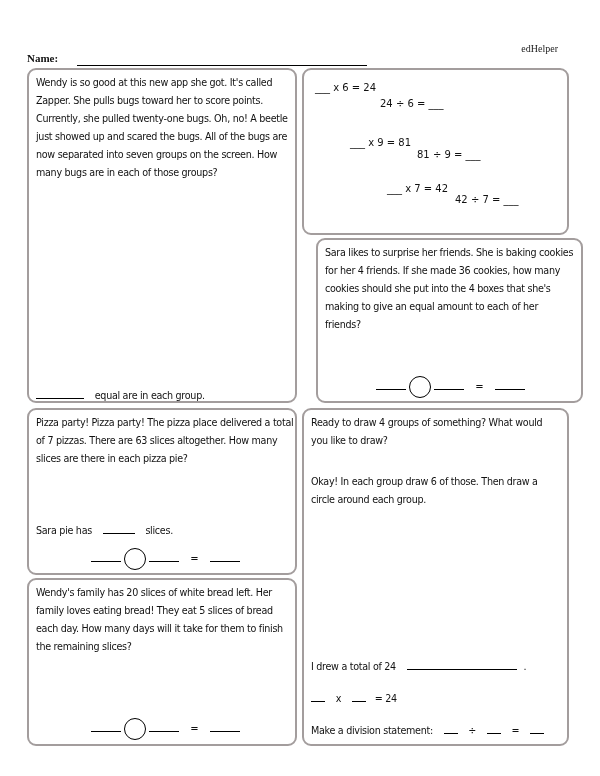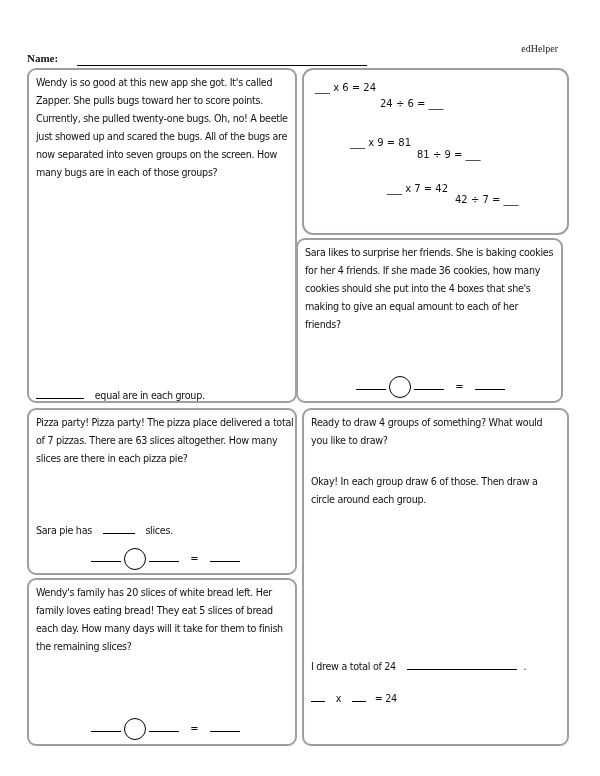--- a/index.html
+++ b/index.html
@@ -23,30 +23,30 @@
 <div class="name-line"></div>
 
 <div class="box" style="left:27px;top:68px;width:270px;height:335px;">
   <div class="txt abs" style="left:7px;top:4px;width:252px;white-space:normal;">Wendy is so good at this new app she got. It's called Zapper. She pulls bugs toward her to score points. Currently, she pulled twenty-one bugs. Oh, no! A beetle just showed up and scared the bugs. All of the bugs are now separated into seven groups on the screen. How many bugs are in each of those groups?</div>
   <div class="abs txt" style="left:7px;top:317px;">
     <span class="blank" style="width:48px;"></span>
     <span style="margin-left:8px;">equal are in each group.</span>
   </div>
 </div>
 
-<div class="box" style="left:302px;top:68px;width:267px;height:167px;border-radius:11px;">
+<div class="box" style="left:302px;top:68px;width:267px;height:167px;">
   <div class="eqrow" style="left:11px;top:12px;">___ x 6 = 24</div>
   <div class="eqrow" style="left:76px;top:28px;">24 ÷ 6 = ___</div>
   <div class="eqrow" style="left:46px;top:67px;">___ x 9 = 81</div>
   <div class="eqrow" style="left:113px;top:79px;">81 ÷ 9 = ___</div>
   <div class="eqrow" style="left:83px;top:113px;">___ x 7 = 42</div>
   <div class="eqrow" style="left:151px;top:124px;">42 ÷ 7 = ___</div>
 </div>
 
-<div class="box" style="left:296px;top:238px;width:267px;height:165px;">
+<div class="box" style="left:316px;top:238px;width:267px;height:165px;">
   <div class="txt abs" style="left:7px;top:4px;width:250px;white-space:normal;">Sara likes to surprise her friends. She is baking cookies for her 4 friends. If she made 36 cookies, how many cookies should she put into the 4 boxes that she's making to give an equal amount to each of her friends?</div>
   <div class="abs" style="left:58px;top:136px;font-size:10px;">
     <span class="blank" style="width:30px;"></span><span class="circle"></span><span class="blank" style="width:30px;"></span>
     <span style="margin:0 8px;">=</span>
     <span class="blank" style="width:30px;"></span>
   </div>
 </div>
 
 <div class="box" style="left:27px;top:408px;width:270px;height:167px;">
   <div class="txt abs" style="left:7px;top:4px;width:258px;white-space:normal;">Pizza party! Pizza party! The pizza place delivered a total of 7 pizzas. There are 63 slices altogether. How many slices are there in each pizza pie?</div>
@@ -78,13 +78,21 @@
     <span>I drew a total of 24</span>
     <span class="blank" style="width:110px;margin-left:8px;"></span>
     <span style="margin-left:4px;">.</span>
   </div>
   <div class="abs txt" style="left:7px;top:280px;">
     <span class="blank" style="width:14px;"></span>
     <span style="margin:0 8px;">x</span>
     <span class="blank" style="width:14px;"></span>
     <span style="margin-left:6px;">= 24</span>
   </div>
+  <div class="abs txt" style="left:7px;top:312px;">
+    <span>Make a division statement:</span>
+    <span class="blank" style="width:14px;margin-left:8px;"></span>
+    <span style="margin:0 8px;">÷</span>
+    <span class="blank" style="width:14px;"></span>
+    <span style="margin:0 8px;">=</span>
+    <span class="blank" style="width:14px;"></span>
+  </div>
 </div>
 
 </body></html>

